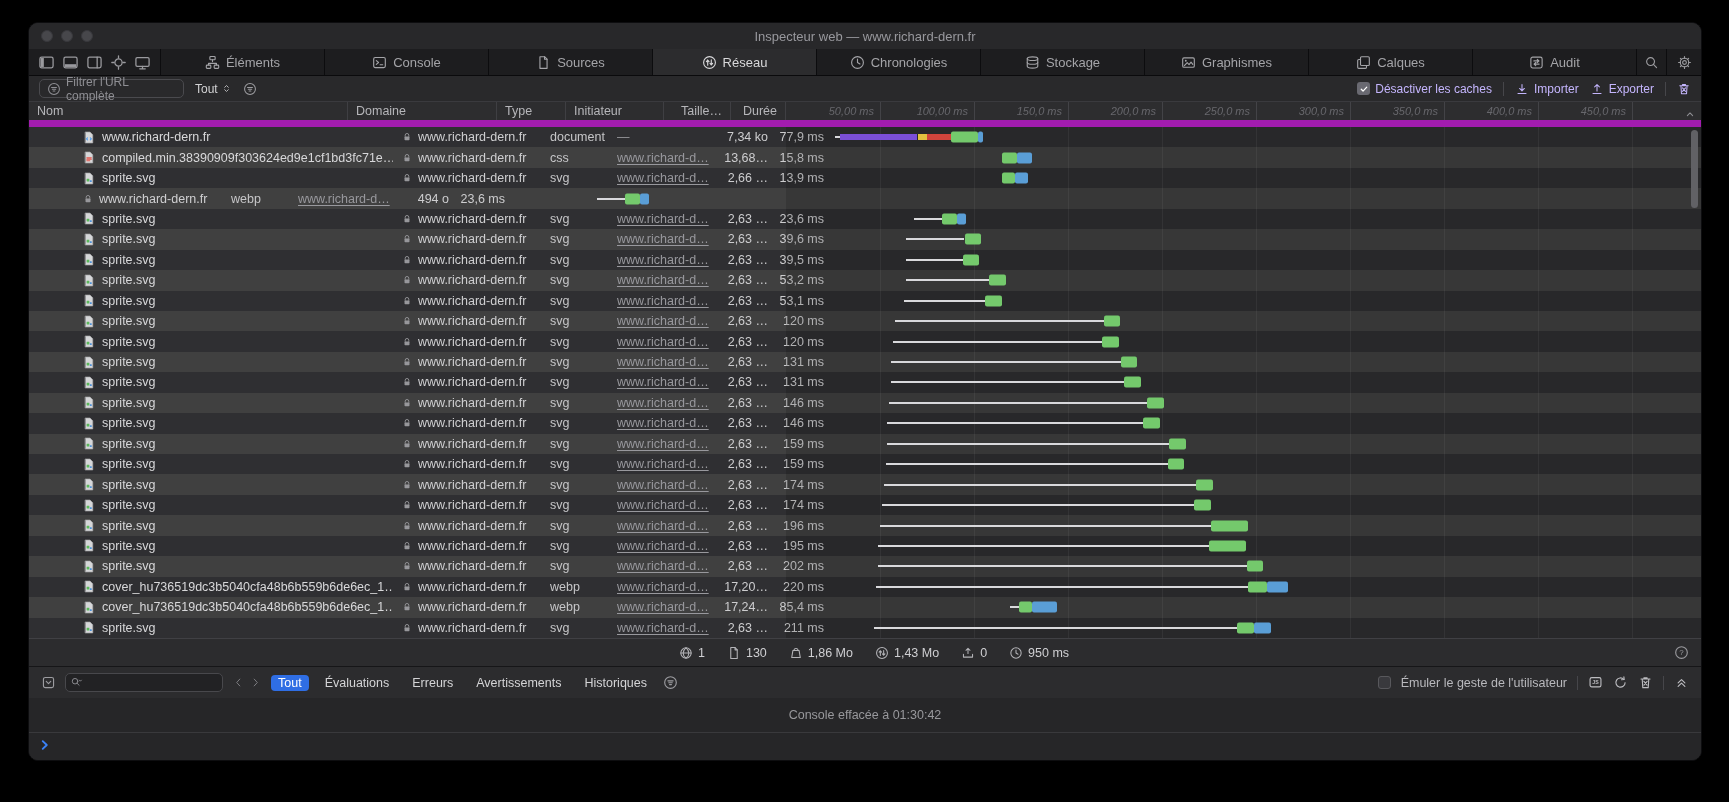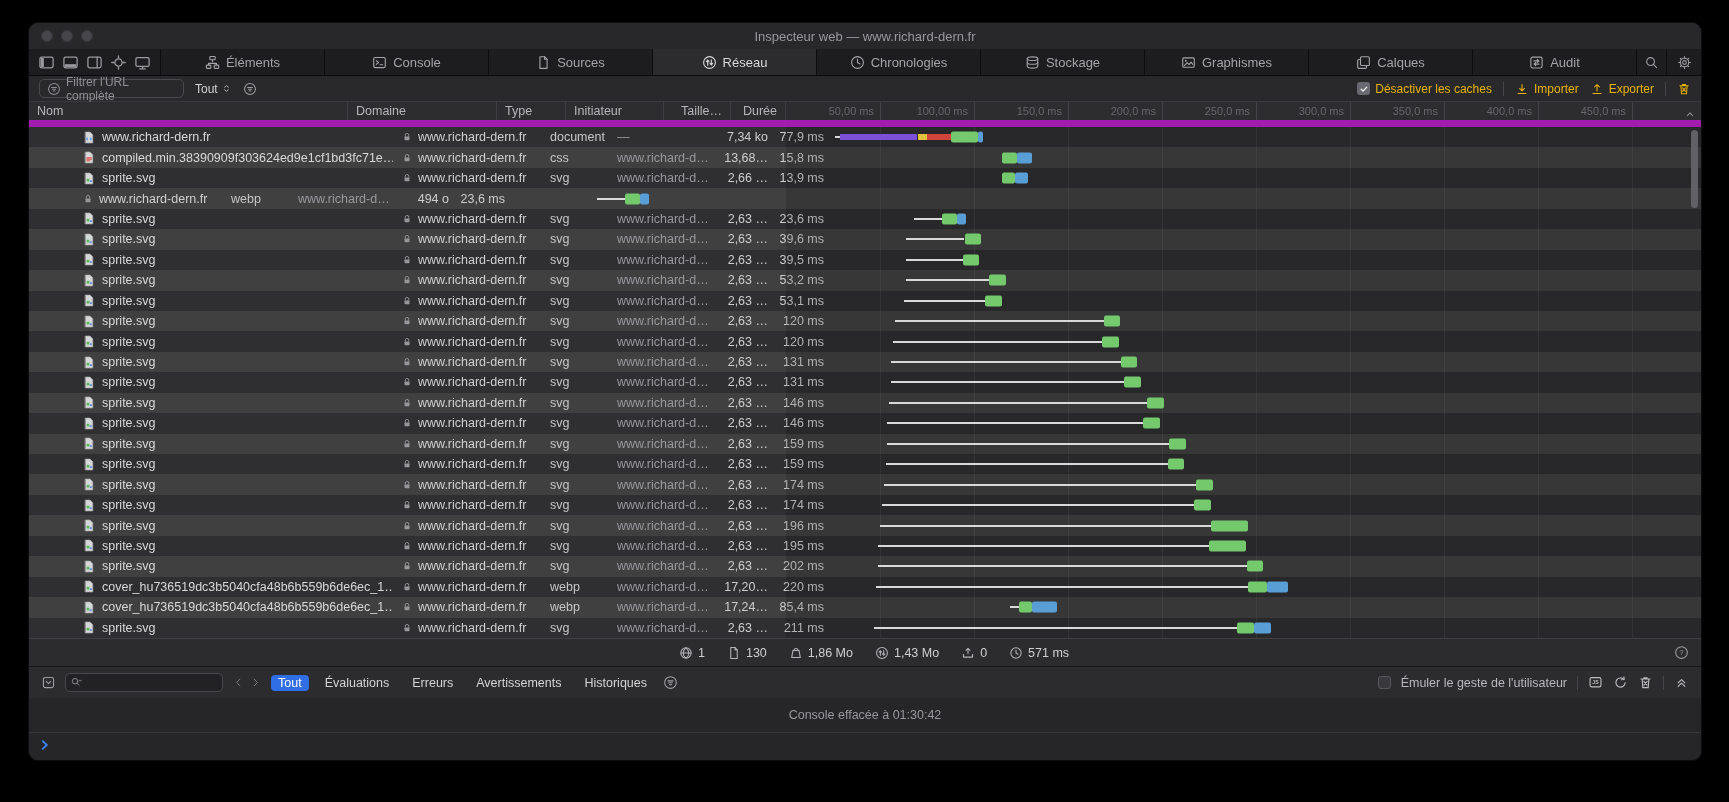--- a/index.html
+++ b/index.html
@@ -27,49 +27,49 @@
   
   .filterbar{ flex:0 0 26px; background:#29292b; border-bottom:1px solid #3a3a3e; display:flex; align-items:center;
               padding:0 10px; gap:11px; font-size:12px; color:#c9c9cd; }
   .fpill{ display:flex; align-items:center; gap:5px; border:1px solid #4a4a4e; border-radius:5px; height:19px;
           padding:0 7px; color:#8f8f94; width:145px; }
   .fpill svg, .fmini svg{ width:14px; height:14px; }
   .ftype{ display:flex; align-items:center; gap:3px; color:#d2d2d4; }
   .ftype svg{ width:11px; height:11px; }
   .fmini{ color:#9d9da1; }
   .spacer{ flex:1; }
-  .fitem{ display:flex; align-items:center; gap:5px; color:#eab308; }
+  .fitem{ display:flex; align-items:center; gap:5px; color:#c4b5fd; }
   .fitem svg{ width:14px; height:14px; }
   .vsep{ width:1px; height:14px; background:#46464a; }
   .cb{ width:13px; height:13px; border-radius:3px; background:#696971; display:flex; align-items:center; justify-content:center; }
   .cb svg{ width:10px; height:10px; }
   .cb.un{ background:#39393d; border:1px solid #58585c; }
   
   .nheader{ flex:0 0 25px; background:#2d2d2f; border-bottom:7px solid #a21caf; display:flex; position:relative;
             font-size:12.5px; color:#b6b6ba; }
   .hcell{ display:flex; align-items:center; padding:0 8px; border-right:1px solid #3f3f43; height:100%; white-space:nowrap; overflow:hidden; }
   .hcell.right{ justify-content:flex-end; }
   .tick-label{ position:absolute; top:0; height:100%; width:80px; display:flex; align-items:center; justify-content:flex-end;
-               color:#67676c; font-size:11px; pointer-events:none; }
+               color:#67676c; font-size:11px; pointer-events:none;font-style:italic; }
   .htick{ position:absolute; top:0; bottom:0; width:1px; background:#434347; }
   .hchev{ position:absolute; right:4px; top:5px; color:#8e8e93; }
   .hchev svg{ width:14px; height:14px; }
   
   .grid{ position:relative; flex:0 0 511px; background:#29292b; overflow:hidden; }
   .row{ height:20.44px; display:flex; align-items:center; font-size:12.5px; color:#d2d2d4;padding-left:45px; }
   .row.odd{ background:#2f2f32; }
   .row.even{ background:#404040; }
   .cell{ height:100%; display:flex; align-items:center; padding:0 8px; white-space:nowrap; overflow:hidden; }
   .c-name{ width:319px; gap:6px; color:#d8d8da; }
   .c-name svg{ width:14px; height:15px; flex:0 0 auto; }
   .c-dom{ width:149px; gap:5px; color:#cfcfd1; }
   .c-dom svg{ width:12px; height:12px; flex:0 0 auto; }
   .c-type{ width:69px; color:#c6c6c8; }
   .c-init{ width:98px; color:#98989d; padding:0 6px; }
-  .c-init .lnk{ text-underline-offset:2px; }
+  .c-init .lnk{ text-decoration:underline; text-underline-offset:2px; }
   .c-size{ width:67px; justify-content:flex-end; color:#cdcdcf; }
   .c-dur{ width:55px; justify-content:flex-end; color:#cdcdcf; padding-right:7px; }
   .c-tl{ flex:1; position:relative; height:100%; padding:0; overflow:visible; }
   .bseg{ position:absolute; top:50%; transform:translateY(-50%); z-index:5; }
   .b-line{ height:2px; background:#d9d9dc; z-index:4; }
   .b-purple,.b-yellow,.b-red{ height:6px; }
   .b-green,.b-blue{ height:11px; border-radius:2px; }
   .tl-tint{ position:absolute; left:757px; right:0; top:0; bottom:0; background:rgba(0,0,0,.14); z-index:1; pointer-events:none; }
   .gline{ position:absolute; top:0; bottom:0; width:1px; background:rgba(255,255,255,.055); z-index:2; pointer-events:none; }
   .scrollthumb{ position:absolute; right:3px; top:3px; width:7px; height:78px; border-radius:3.5px; background:#616165; z-index:6; }
@@ -1138,21 +1138,21 @@
           </span>
           <span>0</span>
         </div>
         <div class="stat">
           <span>
             <svg viewBox="0 0 16 16" fill="none" stroke="currentColor" stroke-width="1.2" stroke-linecap="round" stroke-linejoin="round">
               <circle cx="8" cy="8" r="5.9"></circle>
               <path d="M8 4.6V8l2.3 1.4"></path>
             </svg>
           </span>
-          <span>571 ms</span>
+          <span>950 ms</span>
         </div>
       </div>
     <span class="helpbtn" id="ic-help">
         <svg viewBox="0 0 16 16" fill="none" stroke="currentColor" stroke-width="1.2" stroke-linecap="round" stroke-linejoin="round">
           <circle cx="8" cy="8" r="6.2"></circle>
           <text x="8" y="10.9" text-anchor="middle" font-size="8.5" fill="currentColor" stroke="none" font-family="Liberation Sans,sans-serif">?</text>
         </svg>
       </span>
   </div>
 

